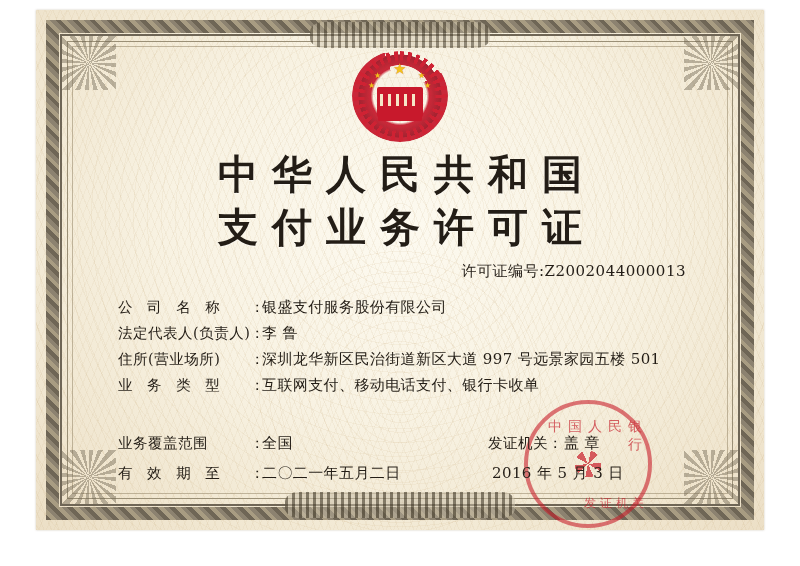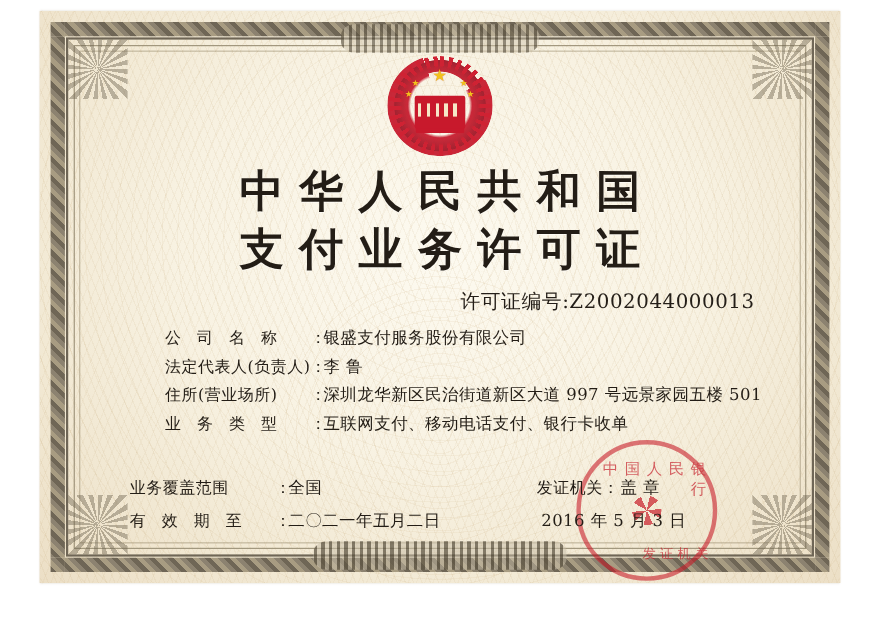--- a/index.html
+++ b/index.html
@@ -227,40 +227,39 @@
     text-shadow: 0 1px 0 rgba(255,255,255,0.5);
   }
   .title-line1 { font-size: 40px; line-height: 48px; }
   .title-line2 { font-size: 40px; line-height: 50px; margin-top: 4px; }
 
   
   .licence-no {
     position: absolute;
     right: 78px;
     top: 252px;
-    font-size: 18px;
+    font-size: 15px;
     color: #241e18;
     font-family: "DejaVu Serif", "Liberation Serif", serif;
     letter-spacing: .5px;
     white-space: nowrap;
   }
 
   
   .fields {
     position: absolute;
     left: 82px;
     top: 288px;
     right: 70px;
   }
   .field-row {
     display: flex;
     margin-bottom: 7px;
     font-family: "DejaVu Serif", "Liberation Serif", serif;
     color: #231d16;
-    margin-left: 32px;
   }
   .field-label {
     flex: 0 0 auto;
     width: 132px;
     font-size: 14.5px;
     letter-spacing: .5px;
     white-space: nowrap;
   }
   .field-label.spaced { letter-spacing: 5px; }
   .field-colon {

